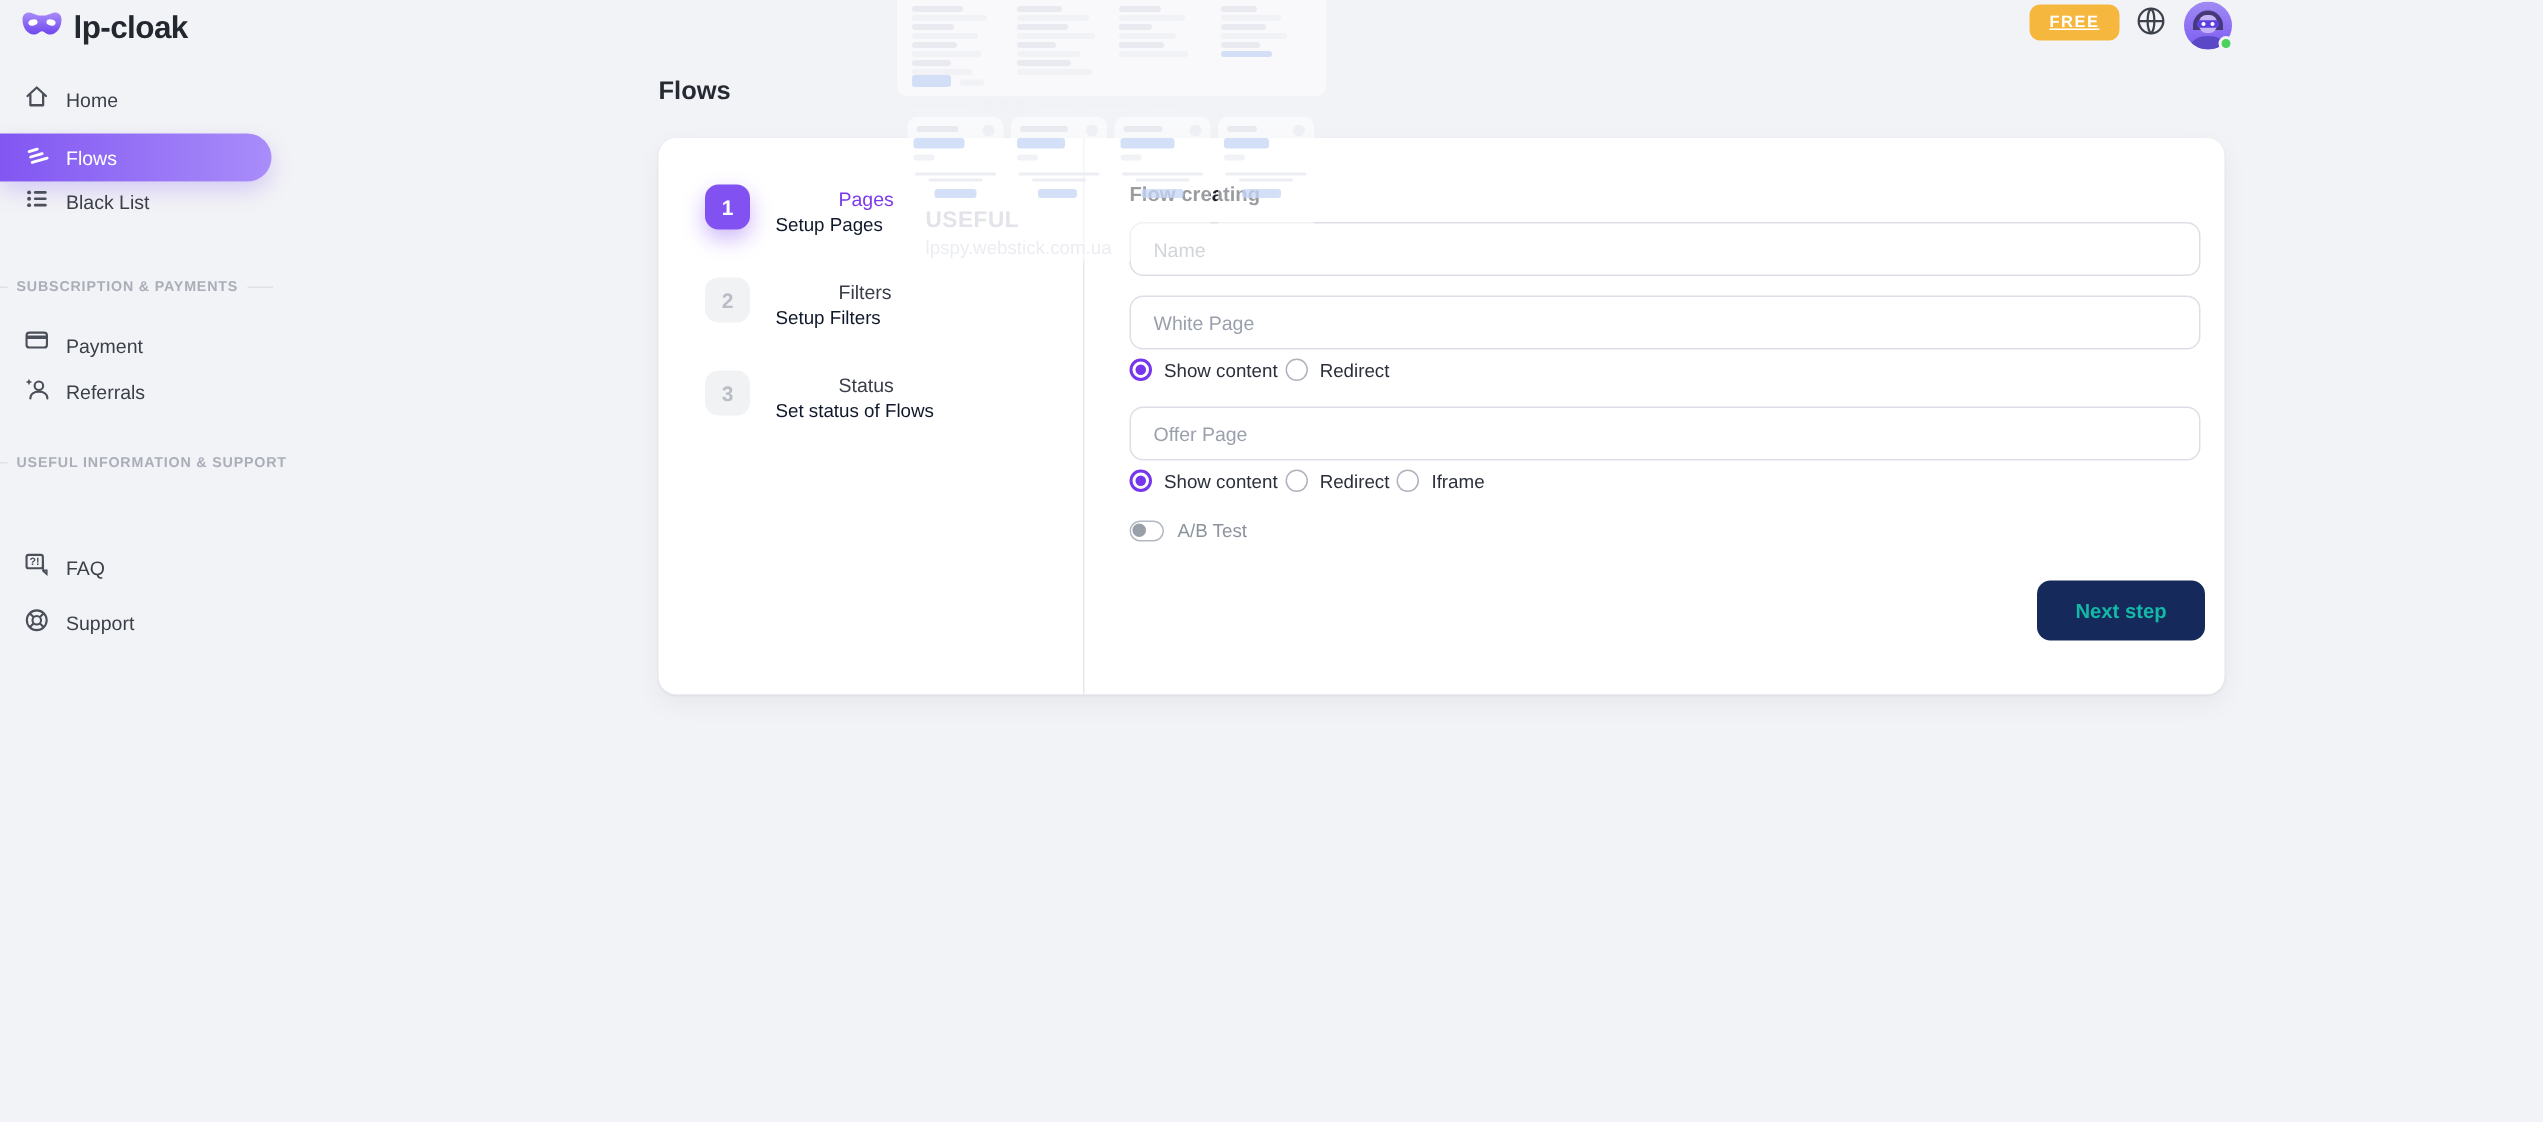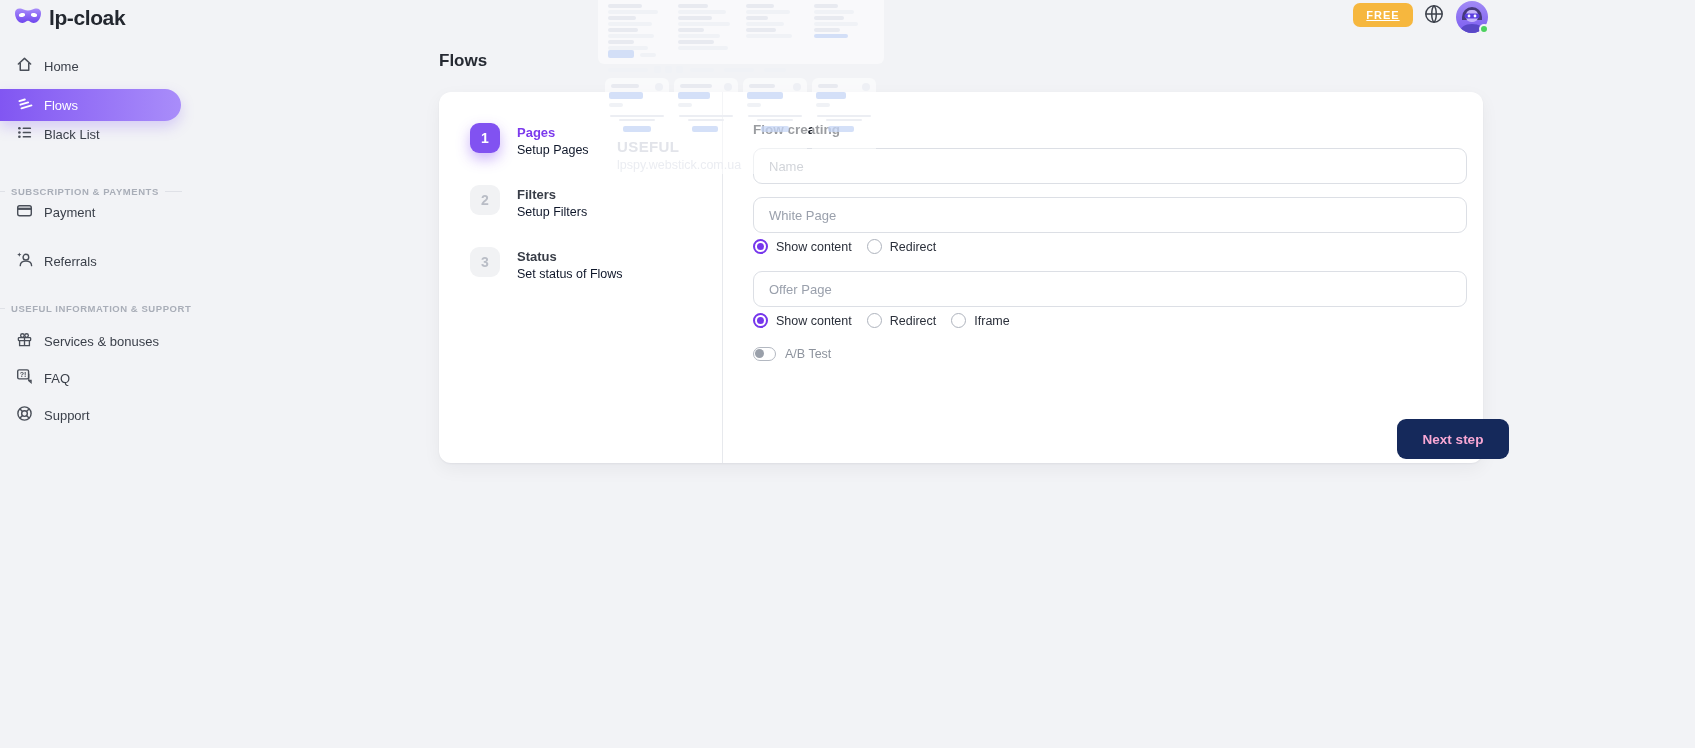--- a/index.html
+++ b/index.html
@@ -57,54 +57,53 @@
 
   
   .step { display:flex; gap:17px; cursor:pointer; }
   .step-num {
     width:30px; height:30px; border-radius:9px; display:flex; align-items:center; justify-content:center;
     font-size:14px; font-weight:bold; background:#f1f2f4; color:#b9bdc6; flex:0 0 auto;
   }
   .step.active .step-num {
     background:#8152f1; color:#fff; box-shadow:0 6px 14px rgba(124,63,242,.38);
   }
-  .step-title { font-size:13px; font-weight:bold; color:#383d47; padding-top:2px; }
+  .step-title { font-size:13px; font-weight:normal; color:#383d47; padding-top:2px;margin-left:42px; }
   .step.active .step-title { color:#7c3aed; }
   .step-sub { font-size:12.5px; color:#0f172a; margin-top:3px; }
 
   
   .form-title { left:753px; top:122px; font-size:13.5px; font-weight:bold; color:#20252e; }
   .f-input {
     width:714px; height:36px; border:1px solid #dcdfe5; border-radius:9px; background:#fff;
     font-size:13px; color:#2b303b; padding:0 15px; outline:none; font-family:inherit;
   }
   .f-input::placeholder { color:#9aa0ac; }
-  .radio-row { display:flex; align-items:center; gap:15px;justify-content:center; }
+  .radio-row { display:flex; align-items:center; gap:5px;justify-content:center; }
   .radio-opt { display:flex; align-items:center; gap:8px; cursor:pointer; }
   .radio {
     width:15px; height:15px; border-radius:50%; border:1.5px solid #aeb3bd; background:#fff;
     display:flex; align-items:center; justify-content:center; flex:0 0 auto;
   }
   .radio.checked { border:2px solid #7636ec; }
   .radio.checked::after { content:""; width:7px; height:7px; border-radius:50%; background:#7636ec; }
   .radio-label { font-size:12.5px; color:#2b303b; }
   .toggle-row { left:753px; top:347px; display:flex; align-items:center; gap:9px; cursor:pointer; }
   .toggle {
     width:23px; height:14px; border-radius:8px; border:1.5px solid #b3b8c1; background:#fff;
     position:relative; flex:0 0 auto;
   }
   .toggle-knob {
     position:absolute; left:1px; top:1px; width:9px; height:9px; border-radius:50%; background:#9aa0aa;
   }
   .toggle-label { font-size:12.5px; color:#8d939d; }
   .next-btn {
-    left:1358px; top:419px; width:112px; height:40px; border:none; cursor:pointer;
-    background:#15295b; color:#f9a8d4; font-size:13.5px; font-weight:bold; border-radius:9px;
+    left:1358px; top:387px; width:112px; height:40px; border:none; cursor:pointer;
+    background:#15295b; color:#14b8a6; font-size:13.5px; font-weight:bold; border-radius:9px;
     font-family:inherit;
-    margin-left:39px;
   }
 
   
   .ghost { pointer-events:none; z-index:5; }
   .g-panel { left:598px; top:0; width:286px; height:64px; background:rgba(255,255,255,.5); border-radius:0 0 6px 6px; }
   .gb { position:absolute; border-radius:2px; }
   .g-lab { background:#e8eaf0; height:4px; }
   .g-val { background:#f0f2f6; height:4px; }
   .g-blue { background:rgba(197,214,245,.75); }
   .g-card {
@@ -204,21 +203,21 @@
           <rect x="7" y="12.6" width="9" height="1.8" rx="0.9"></rect>
       </svg>
     </span>
     <span>Black List</span>
   </div>
 
   <div class="abs side-hdr" style="top:186px;">
     <span>SUBSCRIPTION &amp; PAYMENTS</span>
   </div>
 
-  <div class="abs nav-row" style="top:199px;">
+  <div class="abs nav-row" style="top:212px;align-items:flex-end;">
     <span>
       <svg width="17" height="17" viewBox="0 0 18 18" fill="none" stroke="#4a4f59" stroke-width="1.5">
         <rect x="1.8" y="4" width="14.4" height="10.5" rx="2"></rect>
         <path d="M1.8 7.2 H16.2" stroke-width="2.4"></path>
       </svg>
     </span>
     <span>Payment</span>
   </div>
 
   <div class="abs nav-row" style="top:248px;">
@@ -229,32 +228,20 @@
         <path d="M3.5 1.5 L4.2 3.1 L5.8 3.8 L4.2 4.5 L3.5 6.1 L2.8 4.5 L1.2 3.8 L2.8 3.1 Z" fill="#4a4f59"></path>
       </svg>
     </span>
     <span>Referrals</span>
   </div>
 
   <div class="abs side-hdr" style="top:303px;">
     <span>USEFUL INFORMATION &amp; SUPPORT</span>
   </div>
 
-  <div class="abs nav-row" style="top:328px;">
-    <span>
-      <svg width="17" height="17" viewBox="0 0 18 18" fill="none" stroke="#4a4f59" stroke-width="1.4">
-        <rect x="2.5" y="7" width="13" height="3.2" rx="0.8"></rect>
-        <path d="M3.8 10.2 V15.5 H14.2 V10.2"></path>
-        <path d="M9 7 V15.5"></path>
-        <circle cx="6.8" cy="4.8" r="1.9"></circle>
-          <circle cx="11.2" cy="4.8" r="1.9"></circle>
-      </svg>
-    </span>
-    <span>Services &amp; bonuses</span>
-  </div>
 
   <div class="abs nav-row" style="top:365px;">
     <span>
       <svg width="17" height="17" viewBox="0 0 18 18">
         <path d="M13.5 6 V13 H16 V15.5 L13 13" fill="none" stroke="#4a4f59" stroke-width="1.3"></path>
         <rect x="1.8" y="2" width="11.5" height="9.5" rx="1.5" fill="none" stroke="#4a4f59" stroke-width="1.5"></rect>
         <text x="7.5" y="9.4" text-anchor="middle" font-size="7.5" font-weight="bold" fill="#4a4f59" font-family="Liberation Sans, sans-serif">?!</text>
       </svg>
     </span>
     <span>FAQ</span>

